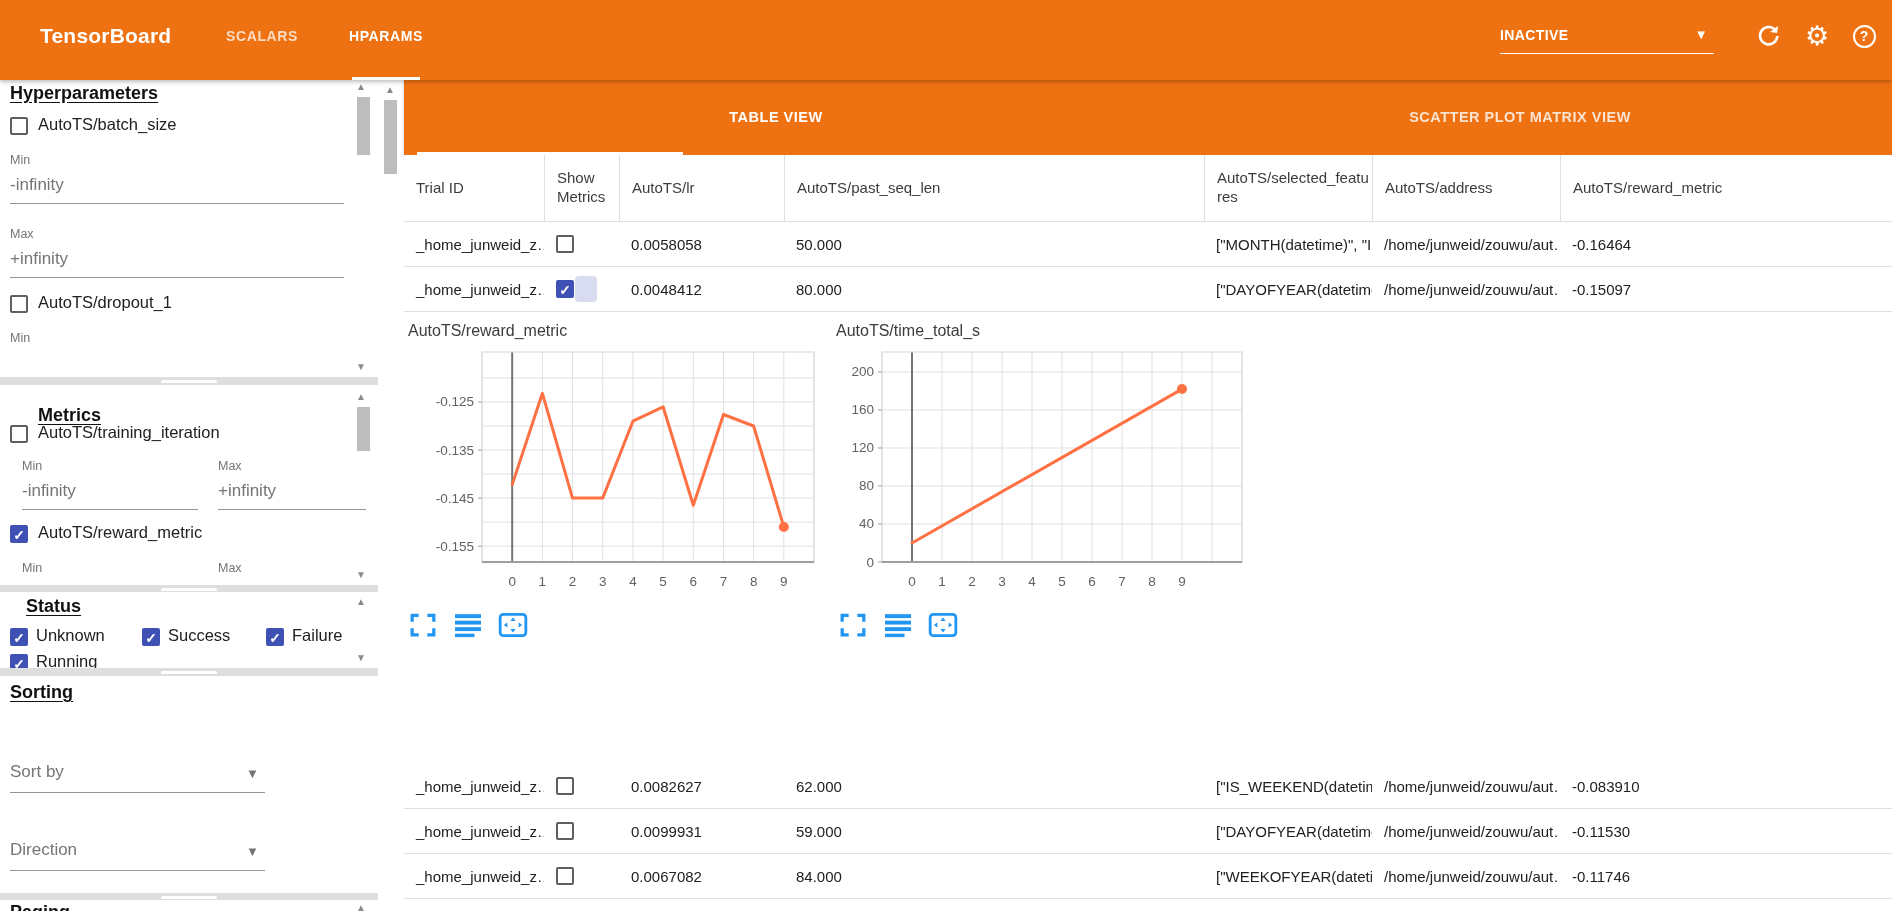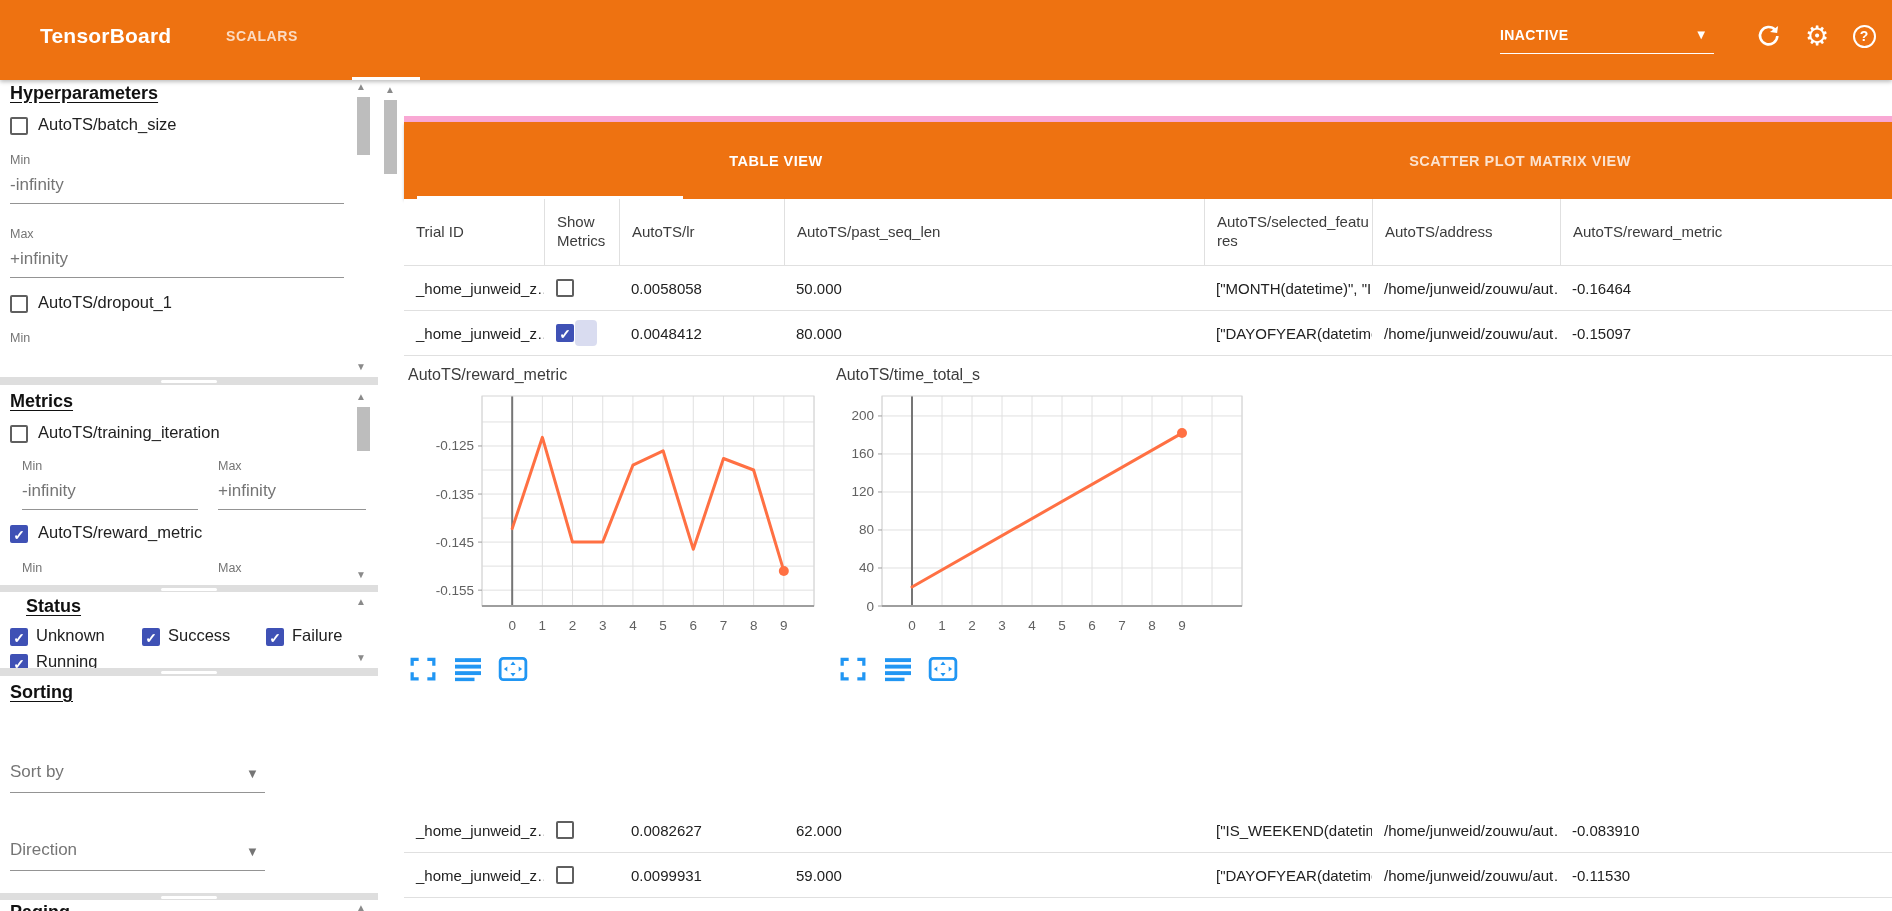--- a/index.html
+++ b/index.html
@@ -40,21 +40,21 @@
   .mm-label { position:absolute; font-size:12.5px; color:#757575; }
   .mm-value { position:absolute; font-size:17px; color:#757575; }
   .input-line { position:absolute; height:1px; background:#949494; }
   .select-label { position:absolute; font-size:17px; color:#757575; }
   .select-caret { position:absolute; font-size:13px; color:#757575; }
   .sb-scroll-arrow { position:absolute; font-size:10px; color:#8a8a8a; }
   .sb-thumb { position:absolute; width:13px; background:#bdbdbd; }
   
   .gutter { position:absolute; left:378px; top:72px; width:26px; height:839px; background:#fff; }
   
-  .main { position:absolute; left:404px; top:72px; width:1488px; height:679px; background:#f9a8d4;margin-top:44px; }
+  .main { position:absolute; left:404px; top:72px; width:1488px; height:679px; background:#f9a8d4; }
   .tabbar { position:absolute; left:0; top:6px; width:1488px; height:77px; background:#ee7211;
     display:flex; box-shadow:0 2px 3px rgba(0,0,0,.2); }
   .vtab { flex:1; display:flex; align-items:center; justify-content:center;
     color:rgba(255,255,255,.8); font-size:14.5px; font-weight:bold; letter-spacing:.5px; cursor:pointer; }
   .vtab.active { color:#fff; }
   .vtab-underline { position:absolute; left:13px; bottom:0; width:266px; height:3px; background:#fff; }
   
   .thead { position:absolute; left:0; top:83px; width:1488px; height:67px; background:#fff;
     border-bottom:1px solid #e0e0e0; display:flex; }
   .th { display:flex; align-items:center; padding-left:12px; font-size:15px; color:#3c3c3c; line-height:1.25; }
@@ -77,20 +77,21 @@
   .tool-btn { width:30px; height:26px; cursor:pointer; }
   text { font-family:"Liberation Sans", sans-serif; }
 </style>
 </head>
 <body>
 <div id="app">
 
 <header class="topbar">
   <div class="tb-title">TensorBoard</div>
   <div class="tb-tab" style="left:202px;width:120px;">SCALARS</div>
+  <div class="tb-tab active" style="left:326px;width:120px;">HPARAMS</div>
   <div class="tb-tab-underline"></div>
   <div class="run-select">
     <span>INACTIVE</span>
     <span class="run-caret">▼</span>
   </div>
   <div class="tb-icon" style="left:1753px;">
     <svg width="26" height="26" viewBox="0 0 24 24">
           <path d="M17.65 6.35 A8 8 0 1 0 19.7 12" fill="none" stroke="#fff" stroke-width="2.4"></path>
           <polygon points="19.8,2.6 19.8,9.2 13.2,9.2" fill="#fff" transform="rotate(8 19 7)"></polygon>
         </svg>
@@ -122,21 +123,21 @@
     <div class="mm-label" style="left:10px;top:256px;">Min</div>
     <div class="sb-scroll-arrow" style="left:356px;top:6px;">▲</div>
     <div class="sb-thumb" style="left:357px;top:22px;height:58px;"></div>
     <div class="sb-scroll-arrow" style="left:356px;top:286px;">▼</div>
   </section>
   <div class="sb-gap" style="top:305px;height:8px;">
         <div class="handle"></div>
       </div>
 
   <section class="sb-sec" style="top:313px;height:200px;">
-    <div class="sb-h" style="top:6px;">Metrics</div>
+    <div class="sb-h" style="top:20px;margin-left:28px;">Metrics</div>
     <div class="cb" style="left:10px;top:40px;"></div>
     <div class="cb-label" style="left:38px;top:38px;">AutoTS/training_iteration</div>
     <div class="mm-label" style="left:22px;top:74px;">Min</div>
     <div class="mm-label" style="left:218px;top:74px;">Max</div>
     <div class="mm-value" style="left:22px;top:96px;">-infinity</div>
     <div class="mm-value" style="left:218px;top:96px;">+infinity</div>
     <div class="input-line" style="left:22px;top:124px;width:176px;"></div>
     <div class="input-line" style="left:218px;top:124px;width:148px;"></div>
     <div class="cb checked" style="left:10px;top:140px;">✓</div>
     <div class="cb-label" style="left:38px;top:138px;">AutoTS/reward_metric</div>

